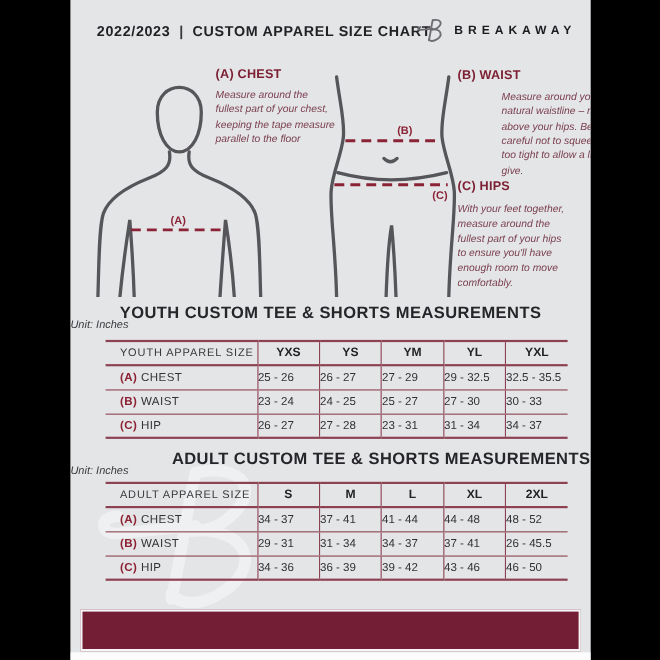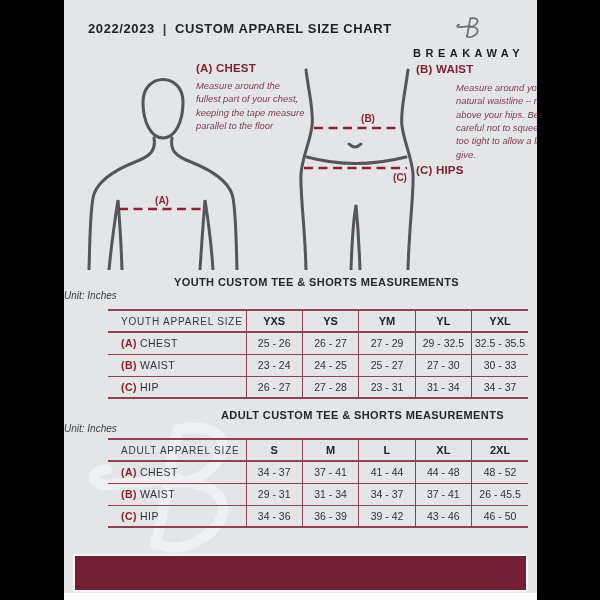--- a/index.html
+++ b/index.html
@@ -13,61 +13,61 @@
   .page{position:absolute;left:64px;top:0;width:473px;height:600px;
         background:var(--page-bg);overflow:hidden;}
 
   
   .watermark{position:absolute;left:16px;top:412px;width:178px;height:150px;opacity:1;}
 
   
   .doc-title{position:absolute;left:24px;top:21px;font-weight:bold;font-size:13px;
              letter-spacing:.6px;color:#222226;white-space:nowrap;}
   .doc-title .sep{padding:0 8px;font-weight:bold;color:#3a3a3e;}
-  .brand{position:absolute;right:13px;top:15px;display:flex;align-items:center;gap:7px;flex-direction:column;}
+  .brand{position:absolute;right:13px;top:15px;display:flex;align-items:center;gap:7px;}
   .brand-name{font-weight:bold;font-size:11px;letter-spacing:4.5px;color:#1c1c20;}
 
   
   .fig{position:absolute;}
   .fig1{left:15px;top:58px;}
   .fig2{left:234px;top:58px;}
   .outline{fill:none;stroke:#55555a;stroke-width:3;stroke-linecap:round;}
   .dash{fill:none;stroke:#8b2336;stroke-width:2.6;stroke-dasharray:9 5.5;}
   .marker{font-family:"Liberation Sans",sans-serif;font-size:10px;font-weight:bold;fill:#8b2336;}
 
   
   .guide-head{position:absolute;font-size:11.5px;font-weight:bold;color:var(--accent);
               letter-spacing:.2px;}
   .guide-body{position:absolute;font-size:9.4px;font-style:italic;color:var(--plum);
               line-height:1.42;}
   .g-chest-h{left:132px;top:62px;} .g-chest-b{left:132px;top:79px;width:110px;}
   .g-waist-h{left:352px;top:63px;} .g-waist-b{left:352px;top:81px;width:104px;margin-left:40px;}
   .g-hips-h{left:352px;top:164px;} .g-hips-b{left:352px;top:183px;width:104px;}
 
   
-  .tbl-title{position:absolute;left:16px;width:473px;text-align:center;font-weight:bold;
-             font-size:11px;letter-spacing:.4px;color:var(--ink);}
+  .tbl-title{position:absolute;left:0;width:473px;text-align:center;font-weight:bold;
+             font-size:15px;letter-spacing:.4px;color:var(--ink);}
   .tbl-unit{position:absolute;left:0;width:473px;text-align:left;font-style:italic;
             font-size:10px;color:#3a3a3e;}
   .y-title{top:276px;} .y-unit{top:290px;}
   .a-title{top:409px;margin-left:46px;} .a-unit{top:423px;}
 
   
-  table{position:absolute;left:44px;width:420px;border-collapse:collapse;table-layout:fixed;}
+  table{position:absolute;left:32px;width:420px;border-collapse:collapse;table-layout:fixed;}
   .t-youth{top:309px;} .t-adult{top:438px;}
   tr{height:22px;}
   th,td{padding:0;border-bottom:1.5px solid var(--line);font-size:10.5px;color:#323236;}
   thead th{border-top:2px solid var(--line);border-bottom:2px solid var(--line);}
   tbody tr:last-child td{border-bottom:2px solid var(--line);}
   .size-th{text-align:left;padding-left:13px;font-weight:normal;font-size:10px;
            letter-spacing:.8px;color:#38383c;}
   .col-h{font-weight:bold;font-size:11px;color:#232327;border-left:1.5px solid var(--line);text-align:center;}
   .row-h{text-align:left;padding-left:13px;letter-spacing:.4px;}
   .row-h .pfx{font-weight:bold;color:#8c2132;}
-  .val{text-align:center;border-left:1.5px solid var(--line);}
+  .val{text-align:left;border-left:1.5px solid var(--line);}
 
   
   .footer-bar{position:absolute;left:9px;top:554px;width:455px;height:38px;
               background:var(--accent-dark);border:2px solid #f6f6f8;}
   .bottom-strip{position:absolute;left:0;bottom:0;width:473px;height:7px;background:#fcfcfd;}
 </style>
 </head>
 <body>
 
 <div class="page">
@@ -116,20 +116,21 @@
     <path class="dash" d="M6,110 H109"></path>
     <text class="marker" x="70" y="64" text-anchor="middle">(B)</text>
     <text class="marker" x="102" y="123" text-anchor="middle">(C)</text>
   </svg>
 
   <div class="guide-head g-chest-h">(A) CHEST</div>
   <div class="guide-body g-chest-b">Measure around the fullest part of your chest, keeping the tape measure parallel to the floor</div>
   <div class="guide-head g-waist-h">(B) WAIST</div>
   <div class="guide-body g-waist-b">Measure around your natural waistline – right above your hips. Be careful not to squeeze too tight to allow a little give.</div>
   <div class="guide-head g-hips-h">(C) HIPS</div>
+  <div class="guide-body g-hips-b">With your feet together, measure around the fullest part of your hips to ensure you'll have enough room to move comfortably.</div>
 
   <div class="tbl-title y-title">YOUTH CUSTOM TEE &amp; SHORTS MEASUREMENTS</div>
   <div class="tbl-unit y-unit">Unit: Inches</div>
   <table class="t-youth">
     <colgroup>
         <col style="width:138px">
         <col>
         <col>
         <col>
         <col>

